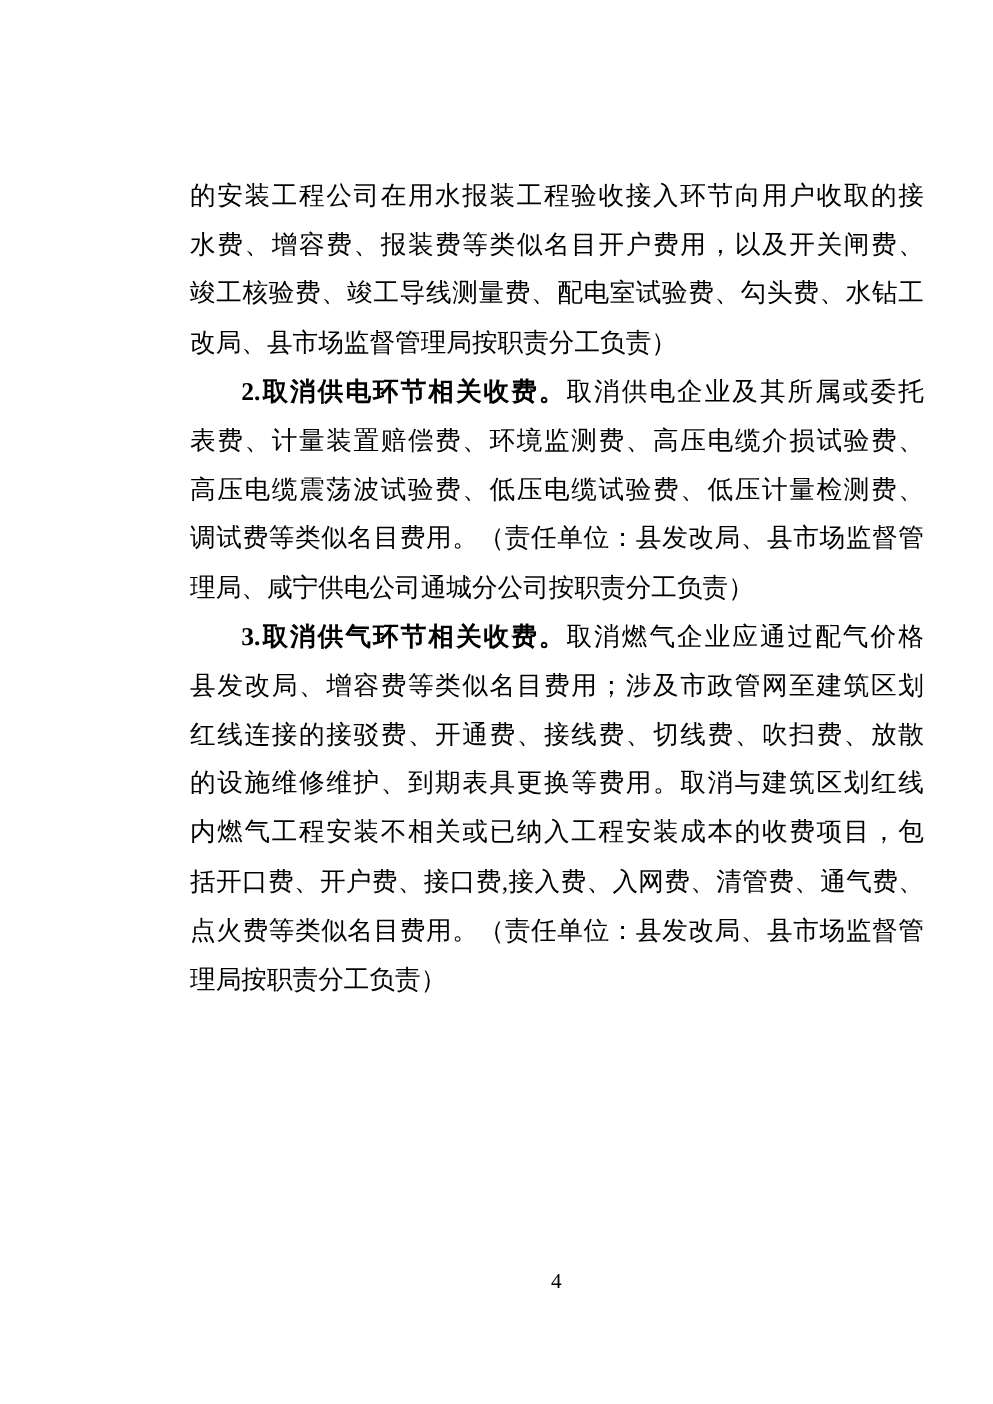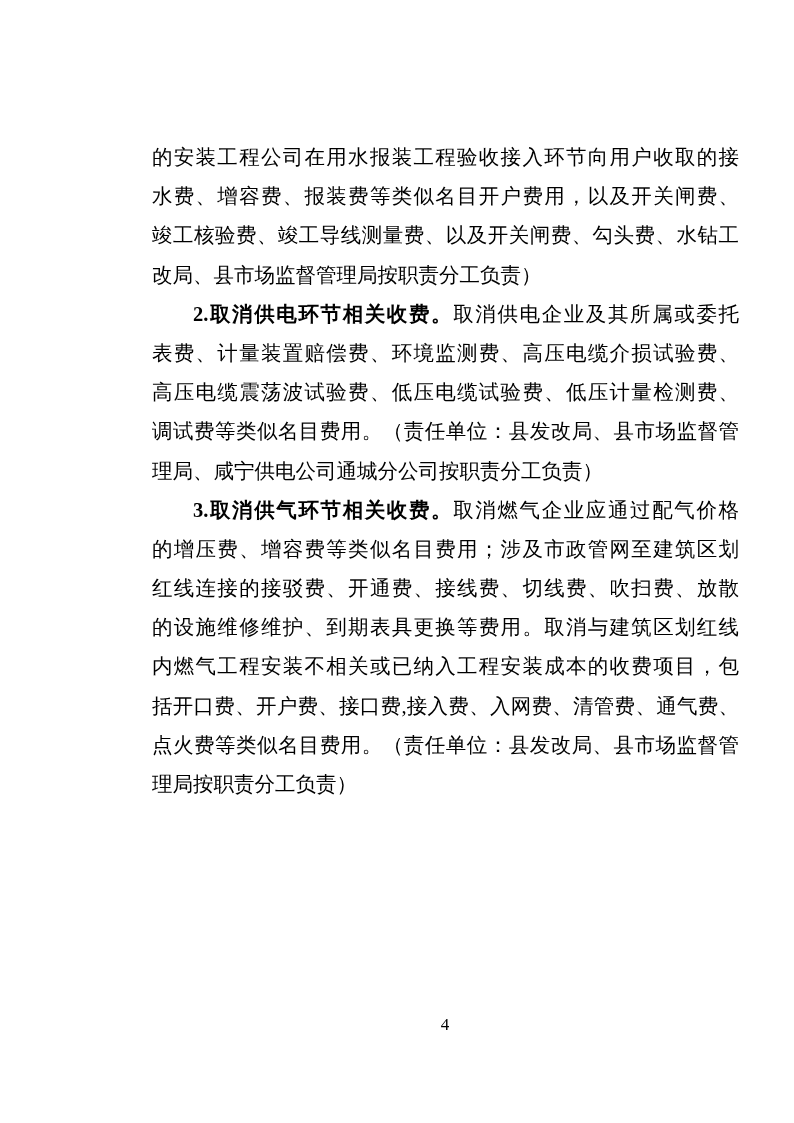--- a/index.html
+++ b/index.html
@@ -56,39 +56,39 @@
 </style>
 </head>
 <body>
 
 <div class="page">
   <div class="text-block">
 
     <section>
       <div class="line j">的安装工程公司在用水报装工程验收接入环节向用户收取的接</div>
       <div class="line j">水费、增容费、报装费等类似名目开户费用，以及开关闸费、</div>
-      <div class="line j">竣工核验费、竣工导线测量费、以及开关闸费、勾头费、水钻工</div>
+      <div class="line j">竣工核验费、竣工导线测量费、配电室试验费、勾头费、水钻工</div>
       <div class="line">改局、县市场监督管理局按职责分工负责）</div>
     </section>
 
     <section>
       <div class="line j indent">
         <b>2.取消供电环节相关收费。</b><span>取消供电企业及其所属或委托</span>
       </div>
       <div class="line j">表费、计量装置赔偿费、环境监测费、高压电缆介损试验费、</div>
       <div class="line j">高压电缆震荡波试验费、低压电缆试验费、低压计量检测费、</div>
       <div class="line j">调试费等类似名目费用。（责任单位：县发改局、县市场监督管</div>
       <div class="line">理局、咸宁供电公司通城分公司按职责分工负责）</div>
     </section>
 
     <section>
       <div class="line j indent">
         <b>3.取消供气环节相关收费。</b><span>取消燃气企业应通过配气价格</span>
       </div>
-      <div class="line j">的增压费、增容费等类似名目费用；涉及市政管网至建筑区划</div>
+      <div class="line j">县发改局、增容费等类似名目费用；涉及市政管网至建筑区划</div>
       <div class="line j">红线连接的接驳费、开通费、接线费、切线费、吹扫费、放散</div>
       <div class="line j">的设施维修维护、到期表具更换等费用。取消与建筑区划红线</div>
       <div class="line j">内燃气工程安装不相关或已纳入工程安装成本的收费项目，包</div>
       <div class="line j">括开口费、开户费、接口费,接入费、入网费、清管费、通气费、</div>
       <div class="line j">点火费等类似名目费用。（责任单位：县发改局、县市场监督管</div>
       <div class="line">理局按职责分工负责）</div>
     </section>
 
   </div>
 

